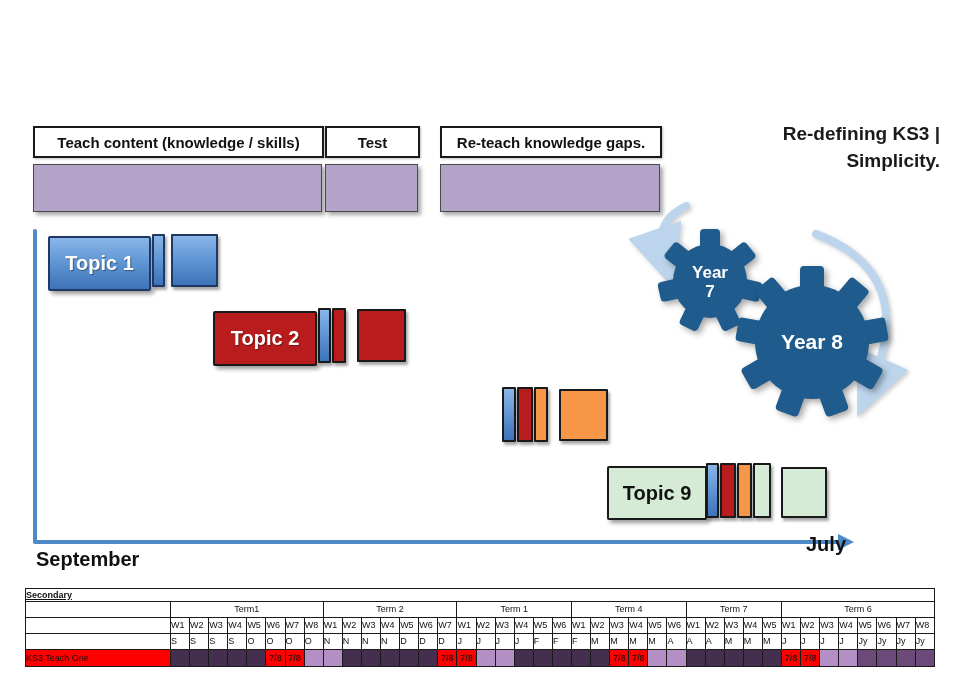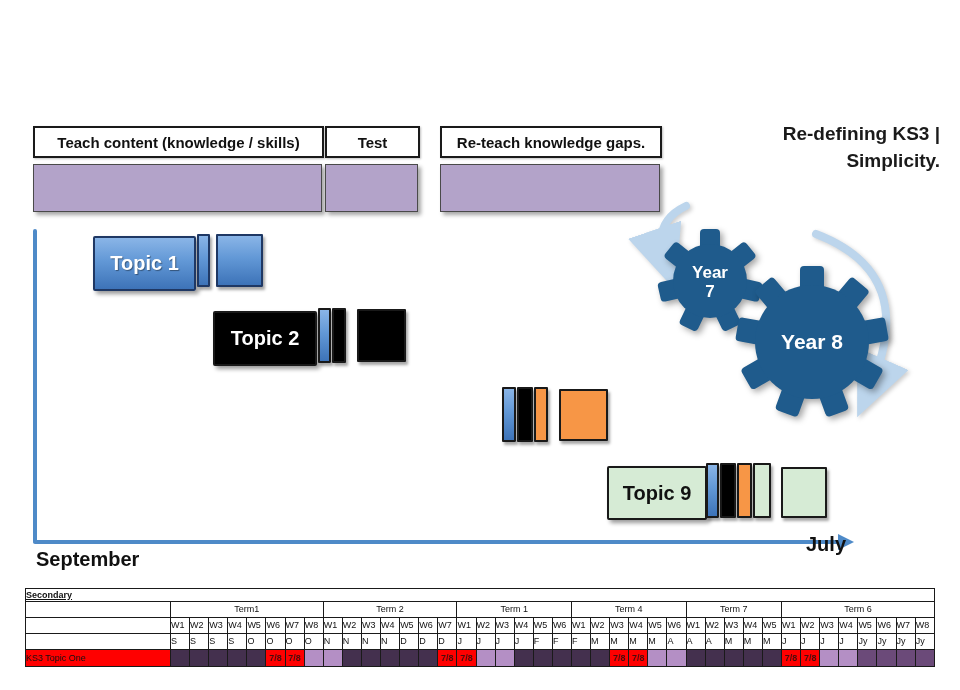--- a/index.html
+++ b/index.html
@@ -29,24 +29,24 @@
               border-left:16px solid transparent;}
   .axis-label{position:absolute;font-size:20px;font-weight:bold;color:#111;}
 
   
   .topic-main{position:absolute;display:flex;align-items:center;justify-content:center;
               font-size:20px;font-weight:bold;border:2px solid #191919;
               box-shadow:3px 3px 4px rgba(0,0,0,.4);border-radius:2px;}
   .seg,.box-med{position:absolute;border:2px solid #191919;box-shadow:2px 3px 3px rgba(0,0,0,.35);
                 border-radius:1px;box-sizing:border-box;}
   .fill-blue{background:linear-gradient(180deg,#8ab5e7 0%,#6298d6 45%,#3d73b8 100%);}
-  .fill-red{background:#000000;}
+  .fill-red{background:#b91c1c;}
   .fill-orange{background:#F79646;}
   .fill-green{background:#D6EBD5;}
-  .blue-border{border-color:#1F3864 !important;margin-left:45px;}
+  .blue-border{border-color:#1F3864 !important;}
   .txt-white{color:#fff;text-shadow:1px 1px 1px rgba(0,0,0,.4);}
   .txt-black{color:#111;}
 
   
   #gears{position:absolute;left:618px;top:190px;width:342px;height:265px;}
   .gear{filter:drop-shadow(3px 3px 3px rgba(0,0,0,.35));}
   .gear-text{font-family:"Liberation Sans",sans-serif;font-weight:bold;fill:#fff;}
   .arc{fill:none;stroke-width:8;stroke-linecap:round;
        filter:drop-shadow(2px 2px 2px rgba(0,0,0,.2));}
 
@@ -302,21 +302,21 @@
             <td class="mo tb">J</td>
             <td class="mo">J</td>
             <td class="mo">J</td>
             <td class="mo">J</td>
             <td class="mo">Jy</td>
             <td class="mo">Jy</td>
             <td class="mo">Jy</td>
             <td class="mo">Jy</td>
           </tr>
           <tr>
-            <td class="opt" style="background: rgb(255, 0, 0);">KS3 Topic One</td>
+            <td class="opt" style="background: rgb(255, 0, 0);">KS3 Teach One</td>
             <td class="cell" style="background: rgb(68, 48, 78);"></td>
             <td class="cell" style="background: rgb(68, 48, 78);"></td>
             <td class="cell" style="background: rgb(68, 48, 78);"></td>
             <td class="cell" style="background: rgb(68, 48, 78);"></td>
             <td class="cell" style="background: rgb(68, 48, 78);"></td>
             <td class="cell frac" style="background: rgb(255, 0, 0); color: rgb(74, 13, 13);">7/8</td>
             <td class="cell frac" style="background: rgb(255, 0, 0); color: rgb(74, 13, 13);">7/8</td>
             <td class="cell" style="background: rgb(180, 143, 197);"></td>
             <td class="cell" style="background: rgb(180, 143, 197);"></td>
             <td class="cell" style="background: rgb(68, 48, 78);"></td>

